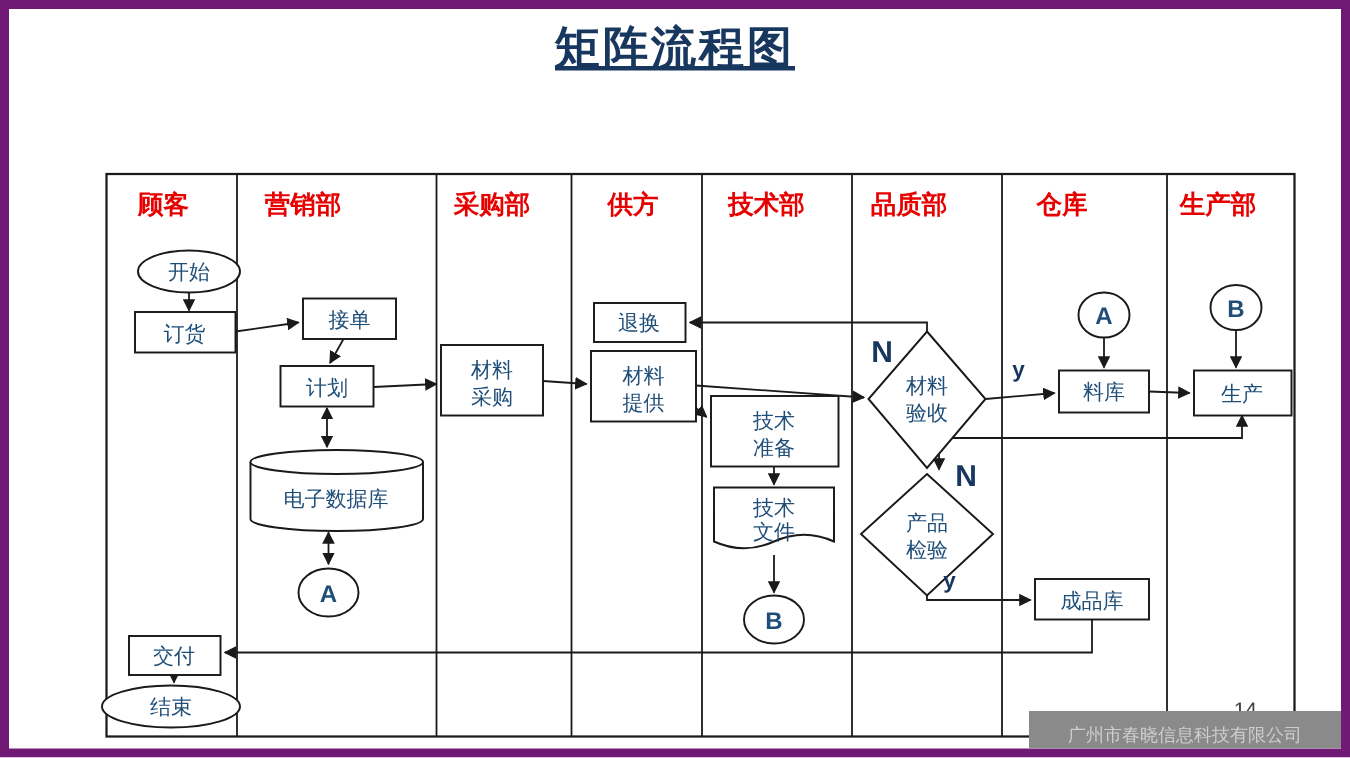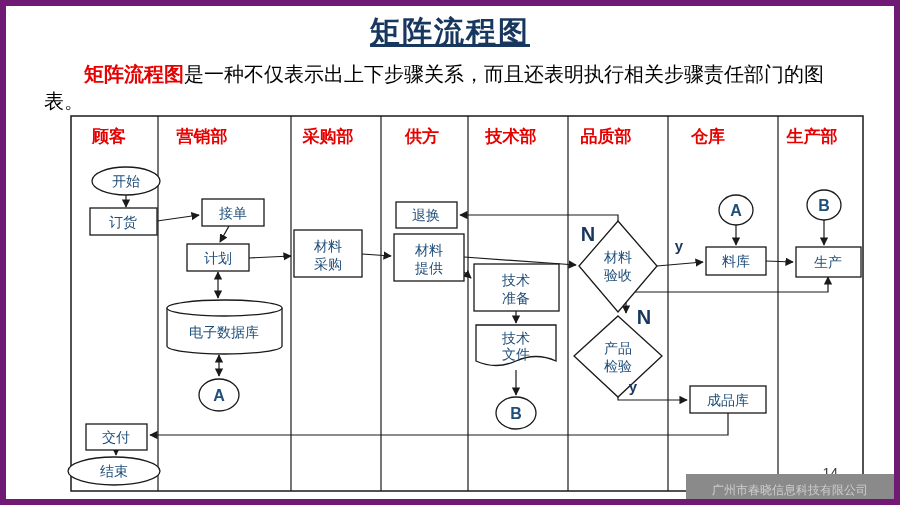--- a/index.html
+++ b/index.html
@@ -35,21 +35,20 @@
     display:flex; align-items:flex-end; justify-content:center;
   }
 </style>
 </head>
 <body>
 
 <div class="slide">
 
   <h1 class="title">矩阵流程图</h1>
 
-  <p class="intro"><span class="hl">矩阵流程图</span><span>是一种不仅表示出上下步骤关系，而且还表明执行相关步骤责任部门的图表。</span></p>
 
   <svg class="diagram" width="900" height="392" viewBox="0 0 900 392">
     <defs>
       <marker id="ah" viewBox="0 0 10 10" refX="9" refY="5" markerWidth="7" markerHeight="7" orient="auto-start-reverse">
         <path d="M0,0 L10,5 L0,10 z" fill="#1a1a1a"></path>
       </marker>
     </defs>
 
     <g>
       <rect class="grid-rect" x="65" y="5" width="792" height="375"></rect>

